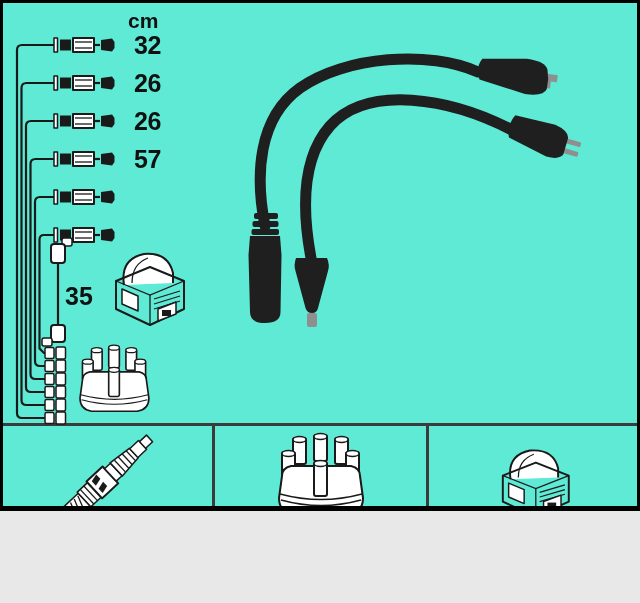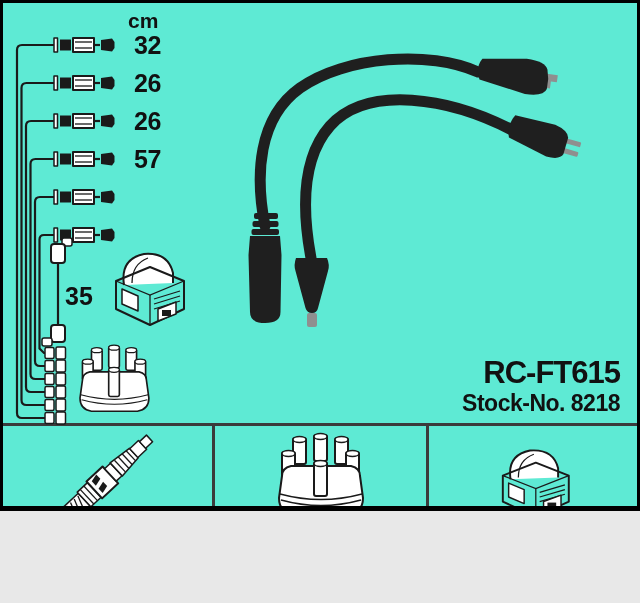--- a/index.html
+++ b/index.html
@@ -45,22 +45,20 @@
   <div class="rowdiv"></div>
 
   <div class="txt unit">cm</div>
   <div class="txt len len0">32</div>
   <div class="txt len len1">26</div>
   <div class="txt len len2">26</div>
   <div class="txt len len3">57</div>
   <div class="txt len len4"></div>
   <div class="txt len len5"></div>
   <div class="txt coilLen">35</div>
-  <div class="txt partNo">RC-FT615</div>
-  <div class="txt stockNo">Stock-No. 8218</div>
 
   <svg class="art" viewBox="0 0 640 603">
     <defs>
 
       <g id="connrow">
         <rect x="0" y="-7" width="3.5" height="14" class="o15"></rect>
         <rect x="6" y="-5.5" width="11" height="11" class="f"></rect>
         <rect x="19" y="-7" width="21" height="14" class="o"></rect>
         <line x1="21" y1="-3" x2="38" y2="-3" class="ln"></line>
         <line x1="21" y1="3" x2="38" y2="3" class="ln"></line>

